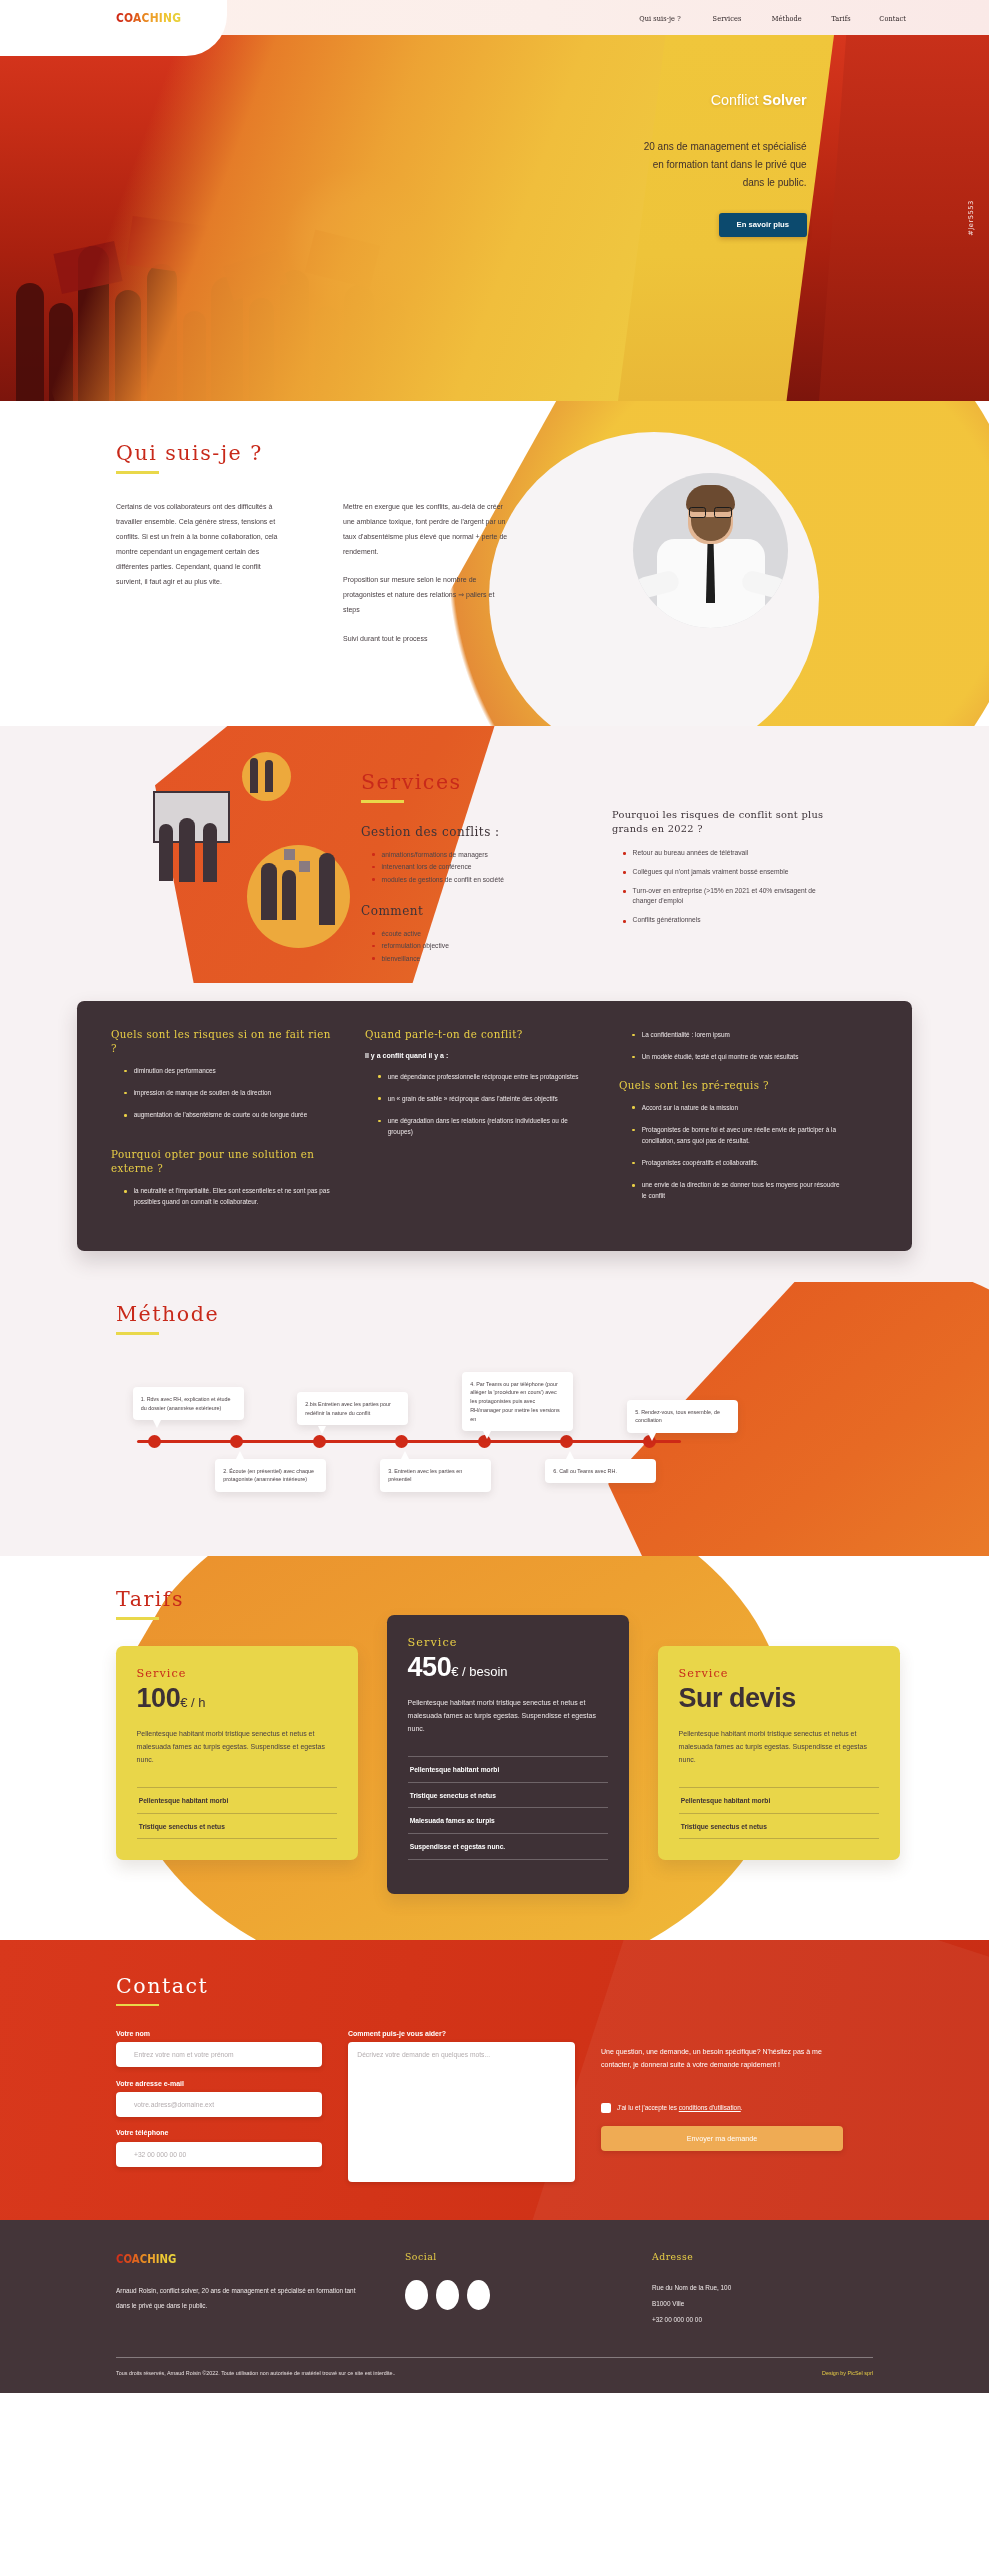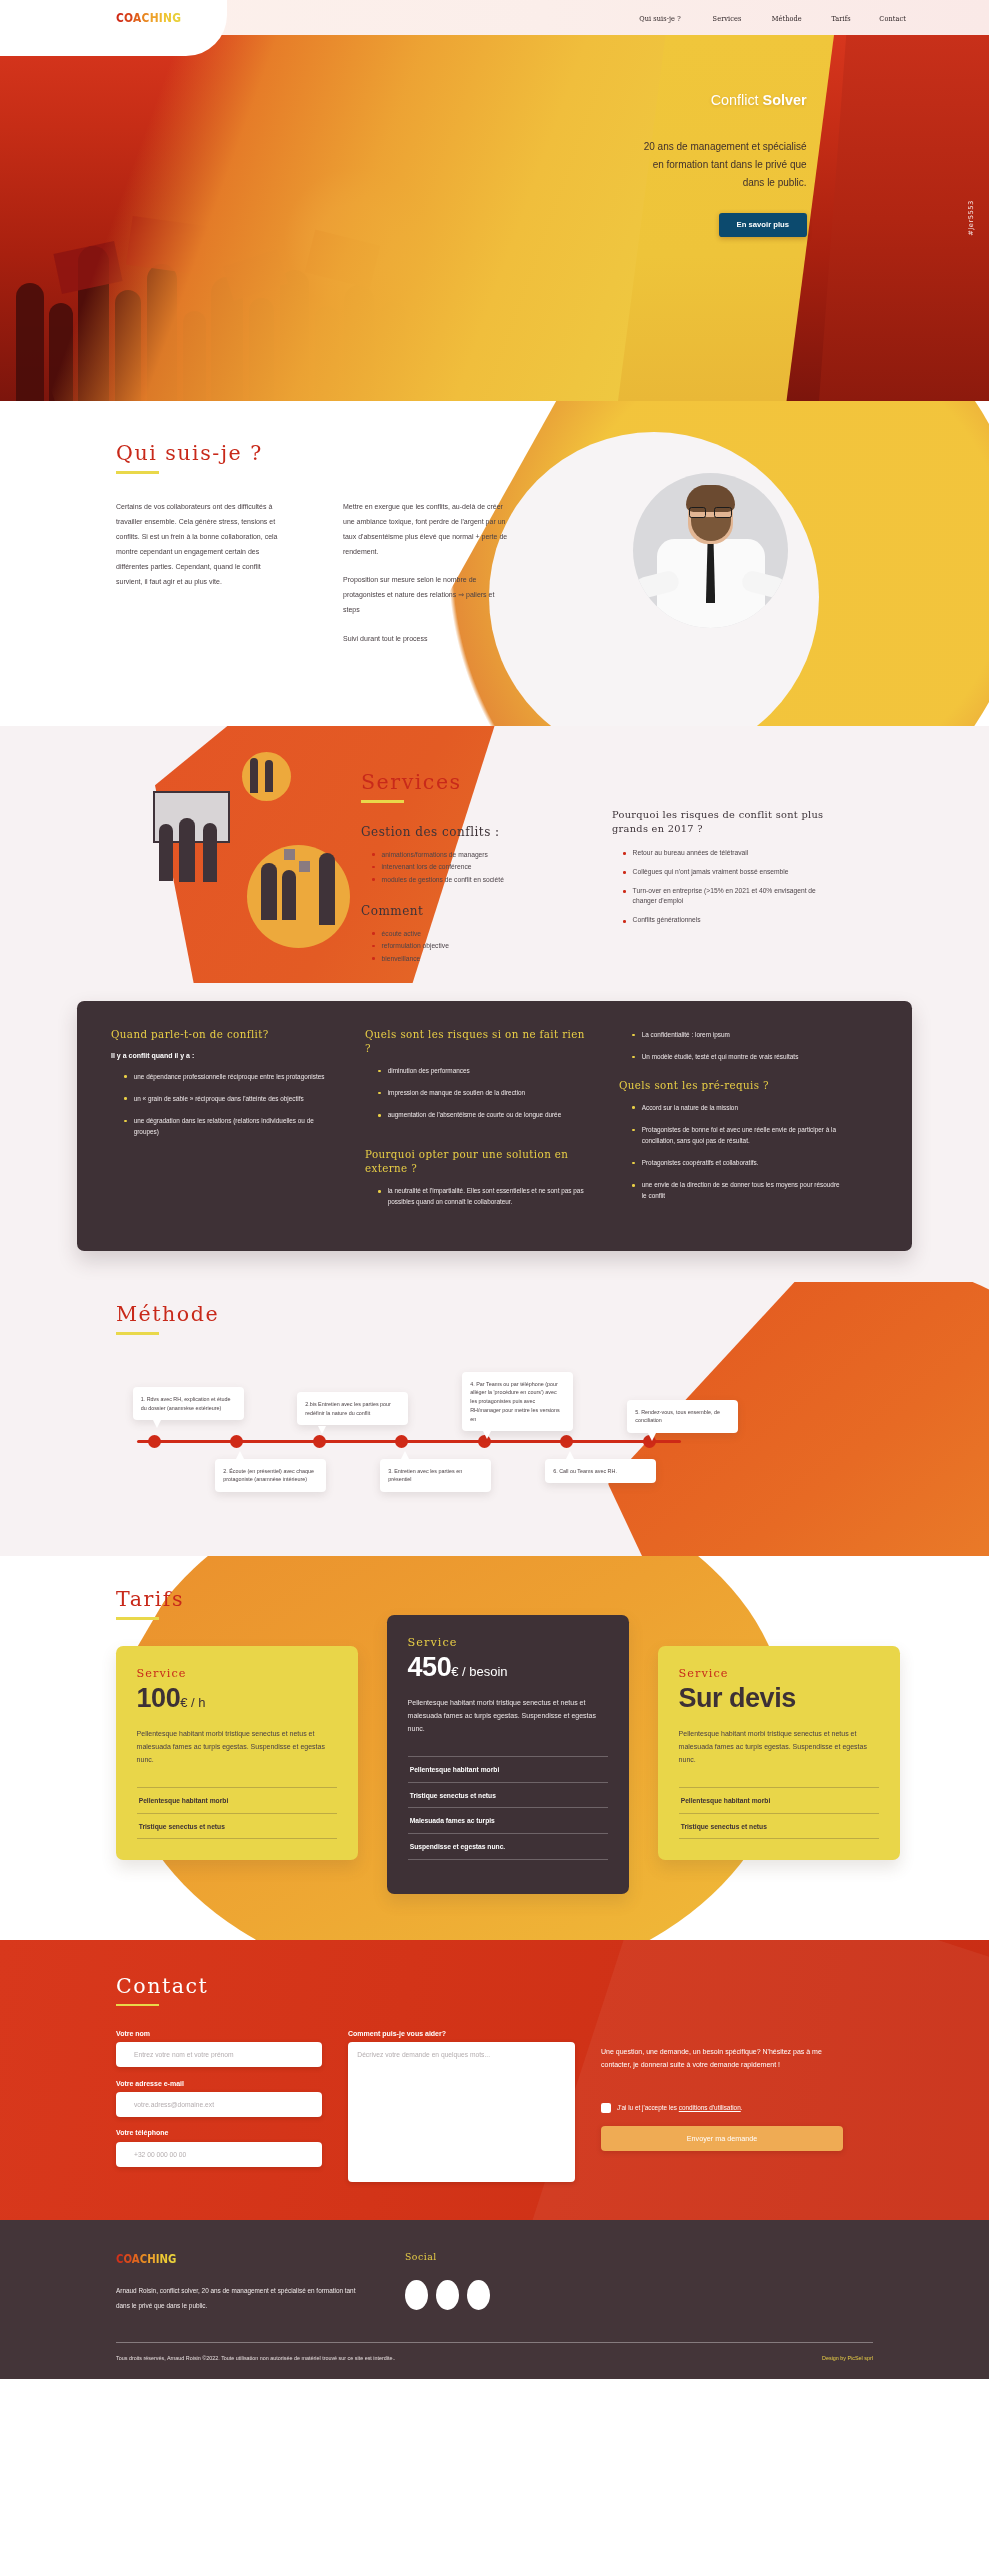--- a/index.html
+++ b/index.html
@@ -403,52 +403,52 @@
           <li>modules de gestions de conflit en société</li>
         </ul>
         <div class="svc-h">Comment</div>
         <ul class="svc-list">
           <li>écoute active</li>
           <li>reformulation objective</li>
           <li>bienveillance</li>
         </ul>
       </div>
       <div class="svc-col" style="padding-top:38px">
-        <div class="svc-h2">Pourquoi les risques de conflit sont plus grands en 2017 ?</div>
+        <div class="svc-h2">Pourquoi les risques de conflit sont plus grands en 2022 ?</div>
         <ul class="svc-list wide">
           <li>Retour au bureau années de télétravail</li>
           <li>Collègues qui n'ont jamais vraiment bossé ensemble</li>
           <li>Turn-over en entreprise (&gt;15% en 2021 et 40% envisagent de changer d'emploi</li>
           <li>Conflits générationnels</li>
         </ul>
       </div>
     </div>
   </div>
 
   <div class="darkwrap">
     <div class="darkpanel">
+      <div class="dk-col">
+        <div class="dk-h">Quels sont les risques si on ne fait rien ?</div>
+        <ul class="dk-list">
+          <li>diminution des performances</li>
+          <li>impression de manque de soutien de la direction</li>
+          <li>augmentation de l'absentéisme de courte ou de longue durée</li>
+        </ul>
+        <div class="dk-h mt">Pourquoi opter pour une solution en externe ?</div>
+        <ul class="dk-list">
+          <li>la neutralité et l'impartialité. Elles sont essentielles et ne sont pas pas possibles quand on connaît le collaborateur.</li>
+        </ul>
+      </div>
       <div class="dk-col">
         <div class="dk-h">Quand parle-t-on de conflit?</div>
         <div class="dk-sub">Il y a conflit quand il y a :</div>
         <ul class="dk-list">
           <li>une dépendance professionnelle réciproque entre les protagonistes</li>
           <li>un « grain de sable » réciproque dans l'atteinte des objectifs</li>
           <li>une dégradation dans les relations (relations individuelles ou de groupes)</li>
-        </ul>
-      </div>
-      <div class="dk-col">
-        <div class="dk-h">Quels sont les risques si on ne fait rien ?</div>
-        <ul class="dk-list">
-          <li>diminution des performances</li>
-          <li>impression de manque de soutien de la direction</li>
-          <li>augmentation de l'absentéisme de courte ou de longue durée</li>
-        </ul>
-        <div class="dk-h mt">Pourquoi opter pour une solution en externe ?</div>
-        <ul class="dk-list">
-          <li>la neutralité et l'impartialité. Elles sont essentielles et ne sont pas pas possibles quand on connaît le collaborateur.</li>
         </ul>
       </div>
       <div class="dk-col">
         <ul class="dk-list" style="margin-top:2.1px">
           <li>La confidentialité : lorem ipsum</li>
           <li>Un modèle étudié, testé et qui montre de vrais résultats</li>
         </ul>
         <div class="dk-h" style="margin-top:15.5px">Quels sont les pré-requis ?</div>
         <ul class="dk-list">
           <li>Accord sur la nature de la mission</li>
@@ -575,20 +575,28 @@
           <div class="ft-text">Arnaud Roisin, conflict solver, 20 ans de management et spécialisé en formation tant dans le privé que dans le public.</div>
         </div>
         <div class="ft-c2">
           <div class="ft-h">Social</div>
           <div class="ft-social">
             <i></i>
             <i></i>
             <i></i>
           </div>
         </div>
+        <div class="ft-c3">
+          <div class="ft-h">Adresse</div>
+          <div class="ft-addr">
+            <div>Rue du Nom de la Rue, 100</div>
+            <div>B1000 Ville</div>
+            <div>+32 00 000 00 00</div>
+          </div>
+        </div>
       </div>
       <div class="ft-rule"></div>
       <div class="ft-bot">
         <div class="ft-copy">Tous droits réservés, Arnaud Roisin ©2022. Toute utilisation non autorisée de matériel trouvé sur ce site est interdite..</div>
         <div class="ft-design">Design by PicSel sprl</div>
       </div>
     </div>
   </div>
 
 </div>

